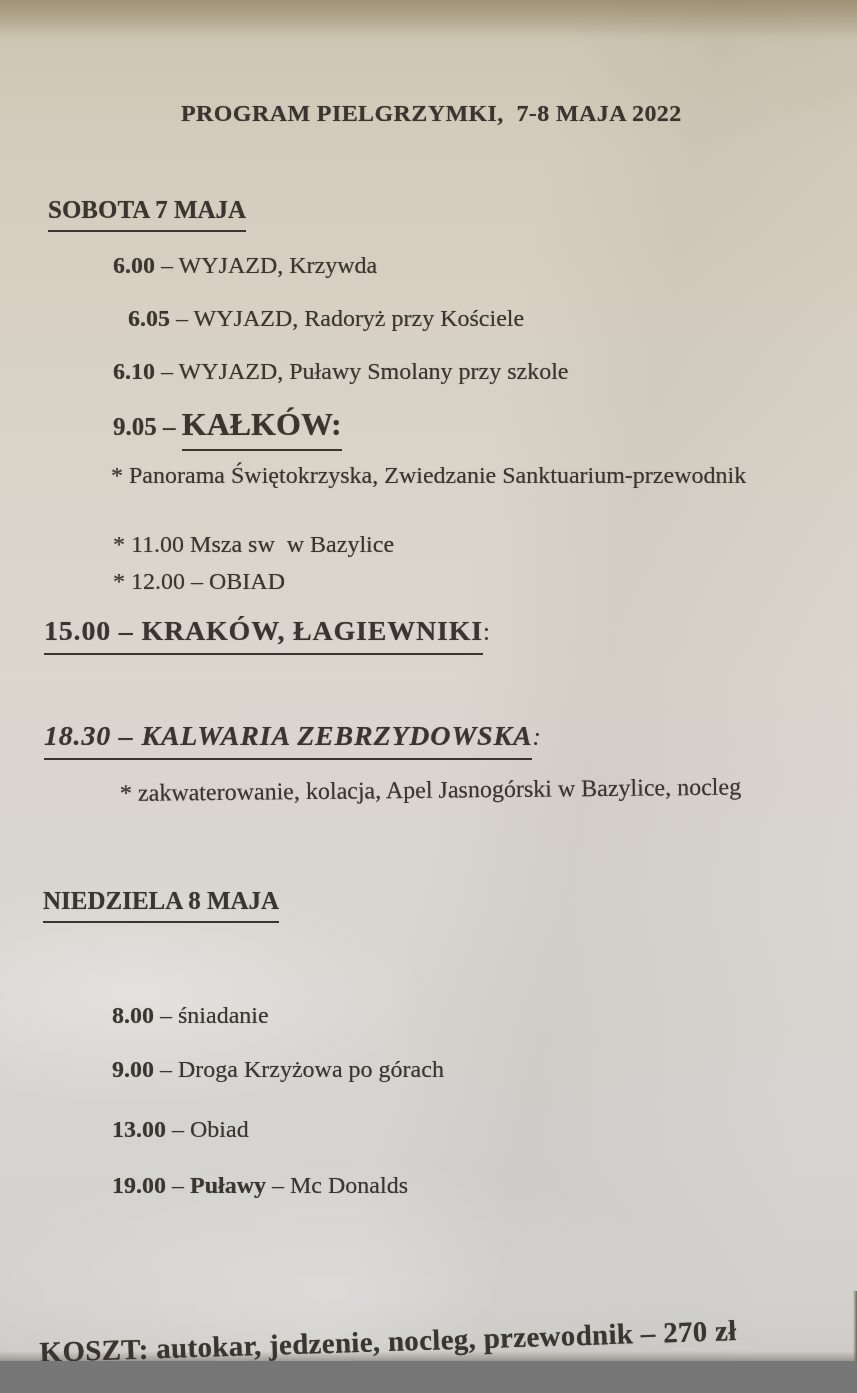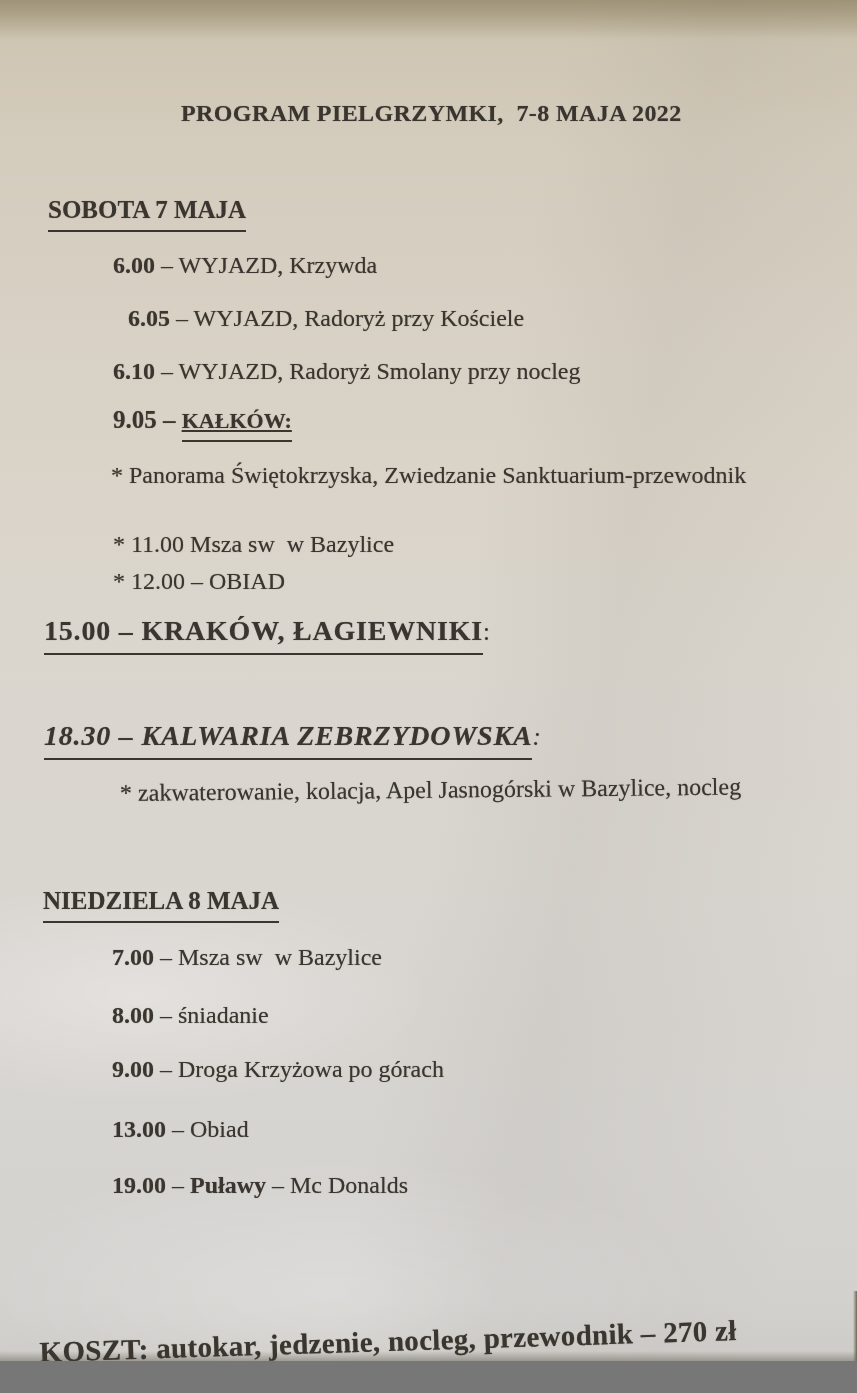--- a/index.html
+++ b/index.html
@@ -23,21 +23,21 @@
       
       linear-gradient(180deg,#c0b69c 0px,#cfc6b4 45px,#d4ccbd 150px,#d8d1c5 350px,
                       #dbd6cd 620px,#d9d5d0 900px,#d6d4d1 1150px,#d2d1ce 1300px,#cbc9c4 1393px);
   }
   .line{position:absolute;white-space:pre;}
   .t-title{font-size:24px;font-weight:700;letter-spacing:.4px;}
   .t-h1{font-size:25px;font-weight:700;}
   .t-h2{font-size:28px;font-weight:700;letter-spacing:.8px;}
   .t-body{font-size:24px;}
   .t-kalkow{font-size:25px;font-weight:700;}
-  .t-kalkow .place{font-size:22px;text-decoration:underline;}
+  .t-kalkow .place{font-size:32px;}
   .t-cost{font-size:29px;font-weight:700;transform:rotate(-1.8deg);transform-origin:left bottom;letter-spacing:.3px;}
   .bold{font-weight:700;}
   .reg{font-weight:400;}
   .u{display:inline-block;border-bottom:2px solid currentColor;padding-bottom:6px;}
   .tilt-s{transform:rotate(-.6deg);transform-origin:left center;}
   .soft{text-shadow:0 0 1px rgba(58,54,47,.55);}
   .edge-right{position:absolute;right:0;bottom:0;width:4px;height:70px;
     background:linear-gradient(to left,#6e6557,rgba(110,101,87,0));}
 </style>
 </head>
@@ -46,40 +46,39 @@
 <div class="photo">
 
   <div class="line t-title soft" style="left:181px;top:100px;">PROGRAM PIELGRZYMKI,  7-8 MAJA 2022</div>
 
   <div class="line t-h1 soft" style="left:48px;top:196px;"><span class="u">SOBOTA 7 MAJA</span></div>
 
   <div class="line t-body soft" style="left:113px;top:252px;"><span class="bold">6.00</span><span class="reg"> – WYJAZD, Krzywda</span></div>
 
   <div class="line t-body soft" style="left:113px;top:305px;margin-left:15px;"><span class="bold">6.05</span><span class="reg"> – WYJAZD, Radoryż przy Kościele</span></div>
 
-  <div class="line t-body soft" style="left:113px;top:358px;"><span class="bold">6.10</span><span class="reg"> – WYJAZD, Radoryż Smolany przy nocleg</span></div>
+  <div class="line t-body soft" style="left:113px;top:358px;"><span class="bold">6.10</span><span class="reg"> – WYJAZD, Puławy Smolany przy szkole</span></div>
 
   <div class="line t-kalkow soft" style="left:113px;top:406px;"><span>9.05</span><span> – </span><span class="u place">KAŁKÓW:</span></div>
 
   <div class="line t-body soft" style="left:111px;top:462px;">* Panorama Świętokrzyska, Zwiedzanie Sanktuarium-przewodnik</div>
 
   <div class="line t-body soft" style="left:113px;top:515px;margin-top:16px;">* 11.00 Msza sw  w Bazylice</div>
 
   <div class="line t-body soft" style="left:113px;top:568px;text-align:center;">* 12.00 – OBIAD</div>
 
   <div class="line t-h2 soft" style="left:44px;top:615px;"><span class="u">15.00 – KRAKÓW, ŁAGIEWNIKI</span><span class="reg" style="font-size:25px;">:</span></div>
 
 
   <div class="line t-h2 soft" style="left:44px;top:720px;font-style:italic;"><span class="u">18.30 – KALWARIA ZEBRZYDOWSKA</span><span class="reg" style="font-size:25px;">:</span></div>
 
   <div class="line t-body soft tilt-s" style="left:120px;top:780px;">* zakwaterowanie, kolacja, Apel Jasnogórski w Bazylice, nocleg</div>
 
   <div class="line t-h1 soft" style="left:43px;top:887px;"><span class="u">NIEDZIELA 8 MAJA</span></div>
 
-  <div class="line t-body soft" style="left:112px;top:944px;"><span class="bold">7.00</span><span class="reg"> – Msza sw  w Bazylice</span></div>
 
   <div class="line t-body soft" style="left:112px;top:1002px;"><span class="bold">8.00</span><span class="reg"> – śniadanie</span></div>
 
   <div class="line t-body soft" style="left:112px;top:1056px;"><span class="bold">9.00</span><span class="reg"> – Droga Krzyżowa po górach</span></div>
 
   <div class="line t-body soft" style="left:112px;top:1116px;"><span class="bold">13.00</span><span class="reg"> – Obiad</span></div>
 
   <div class="line t-body soft" style="left:112px;top:1172px;"><span class="bold">19.00</span><span class="reg"> – </span><span class="bold">Puławy</span><span class="reg"> – Mc Donalds</span></div>
 
 

